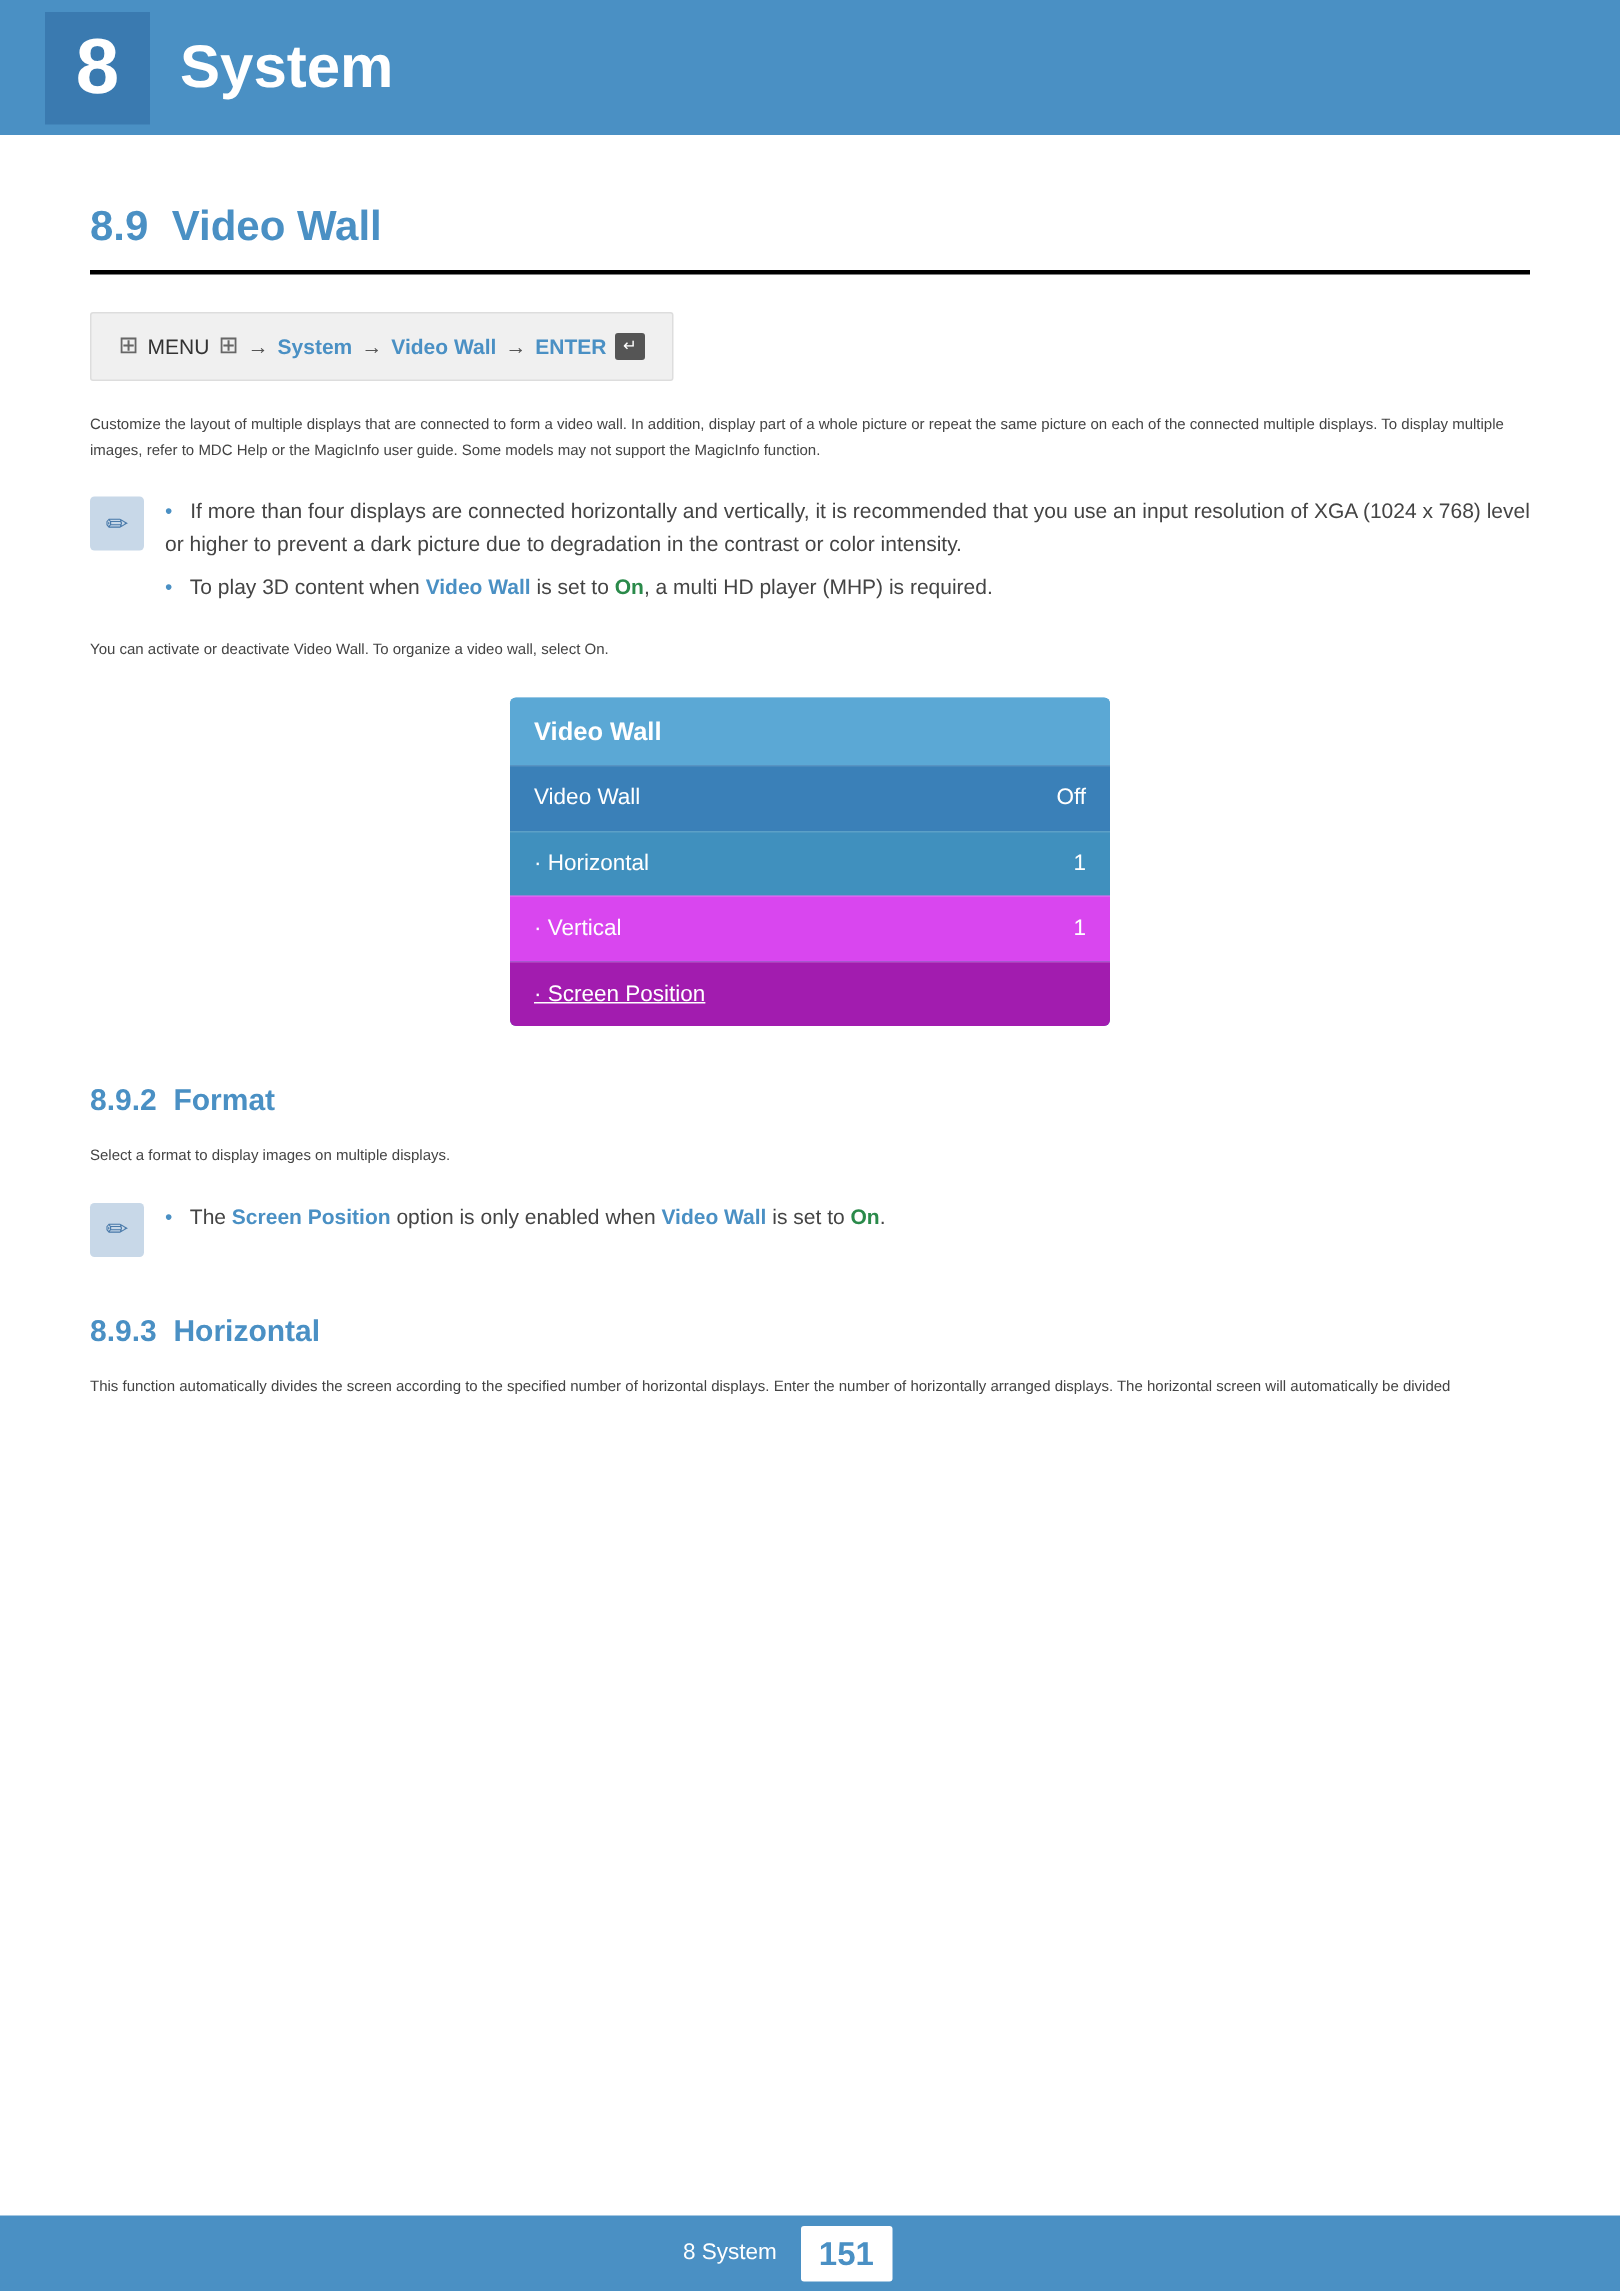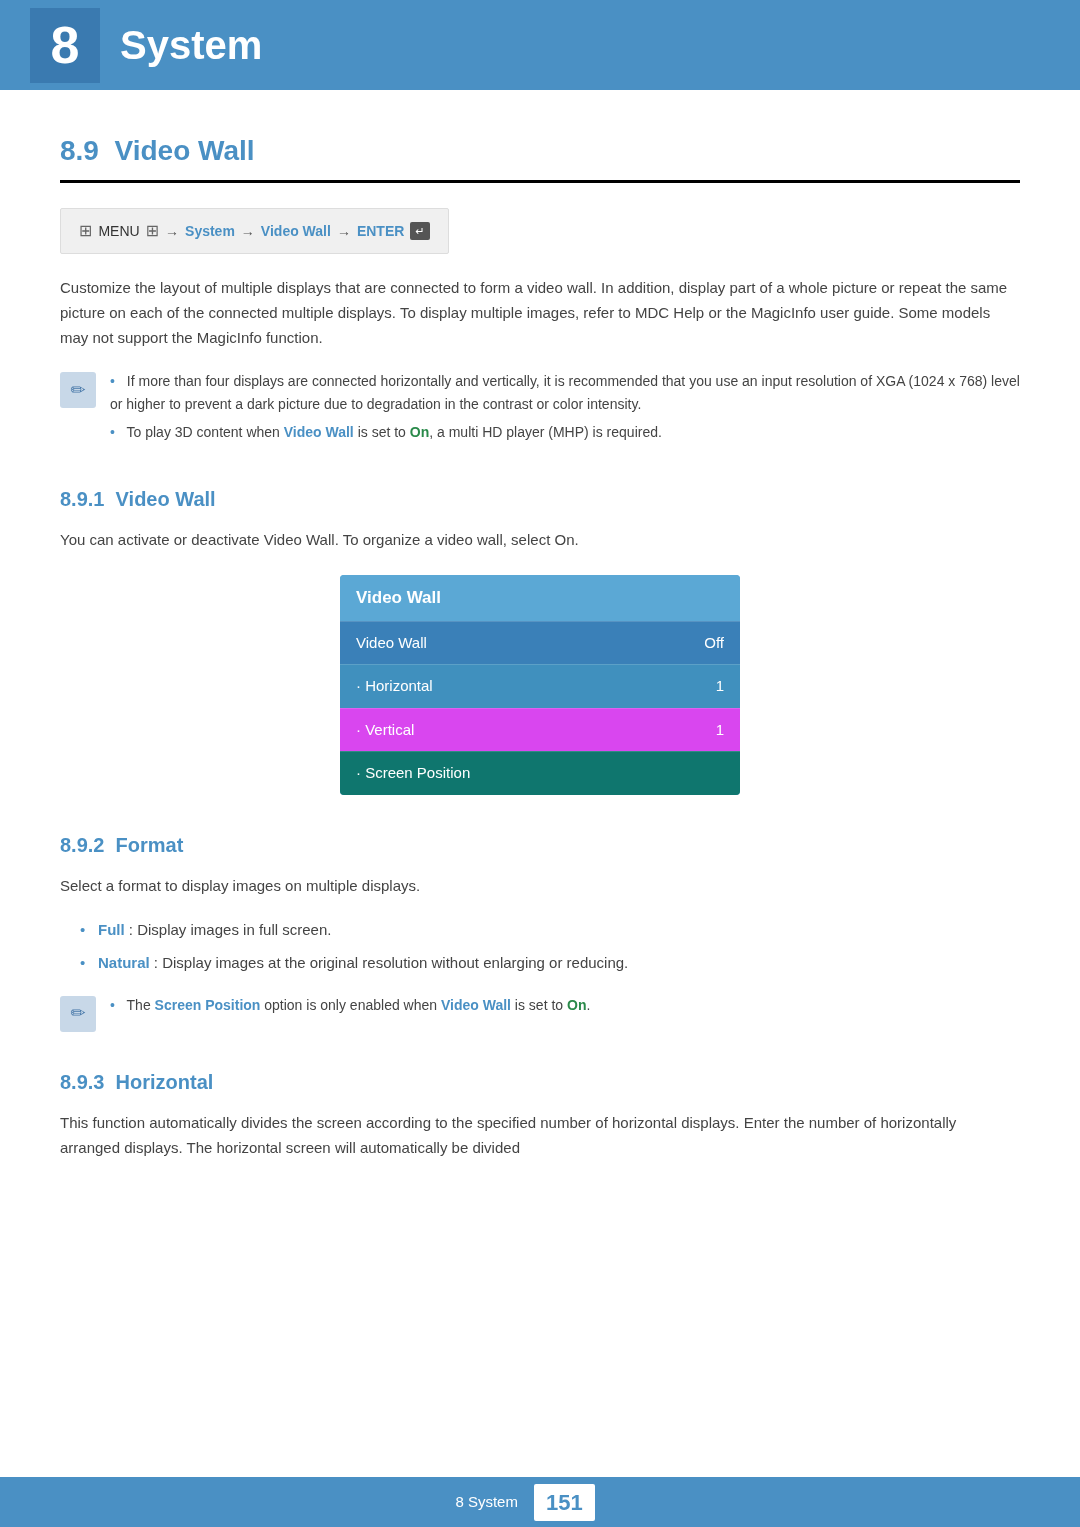--- a/index.html
+++ b/index.html
@@ -80,21 +80,21 @@
       display: inline-block;
       background: #555;
       color: white;
       font-size: 11px;
       padding: 1px 5px;
       border-radius: 2px;
     }
 
     
     .body-text {
-      font-size: 15px;
+      font-size: 10px;
       color: #444;
       line-height: 1.65;
       margin-bottom: 20px;
     }
 
     
     .note-block {
       display: flex;
       align-items: flex-start;
       gap: 14px;
@@ -172,21 +172,22 @@
     .vw-menu-item.sub {
       background: #4a98c8;
     }
     .vw-menu-item.sub-dark {
       background: #4090be;
     }
     .vw-menu-item.sub-darker {
       background: #d946ef;
     }
     .vw-menu-item.sub-highlight {
-      background: #0f766e;
+      background: #a21caf;
+      text-decoration: underline;
     }
     .vw-menu-item-label { }
     .vw-menu-item-value {
       color: white;
       font-size: 15px;
     }
 
     
     .bullet-list {
       list-style: none;
@@ -275,23 +276,20 @@
       <div class="note-item">
         If more than four displays are connected horizontally and vertically, it is recommended that you use an input resolution of XGA (1024 x 768) level or higher to prevent a dark picture due to degradation in the contrast or color intensity.
       </div>
       <div class="note-item">
         To play 3D content when <span class="blue-bold">Video Wall</span> is set to <span class="green-bold">On</span>, a multi HD player (MHP) is required.
       </div>
     </div>
   </div>
 
   
-  <div class="subsection-title">
-    <span>8.9.1</span>&nbsp;&nbsp;<span>Video Wall</span>
-  </div>
 
   <p class="body-text">
     You can activate or deactivate <span class="blue-bold">Video Wall</span>. To organize a video wall, select <span class="green-bold">On</span>.
   </p>
 
   
   <div class="vw-menu">
     <div class="vw-menu-header">Video Wall</div>
     <div class="vw-menu-item selected">
       <span class="vw-menu-item-label">Video Wall</span>
@@ -311,30 +309,20 @@
     </div>
   </div>
 
   
   <div class="subsection-title">
     <span>8.9.2</span>&nbsp;&nbsp;<span>Format</span>
   </div>
 
   <p class="body-text">Select a format to display images on multiple displays.</p>
 
-  <ul class="bullet-list">
-    <li>
-      <span class="blue-bold">Full</span>
-      <span> : Display images in full screen.</span>
-    </li>
-    <li>
-      <span class="blue-bold">Natural</span>
-      <span> : Display images at the original resolution without enlarging or reducing.</span>
-    </li>
-  </ul>
 
   
   <div class="note-block">
     <div class="note-icon">✏</div>
     <div class="note-content">
       <div class="note-item">
         The <span class="blue-bold">Screen Position</span> option is only enabled when <span class="blue-bold">Video Wall</span> is set to <span class="green-bold">On</span>.
       </div>
     </div>
   </div>

